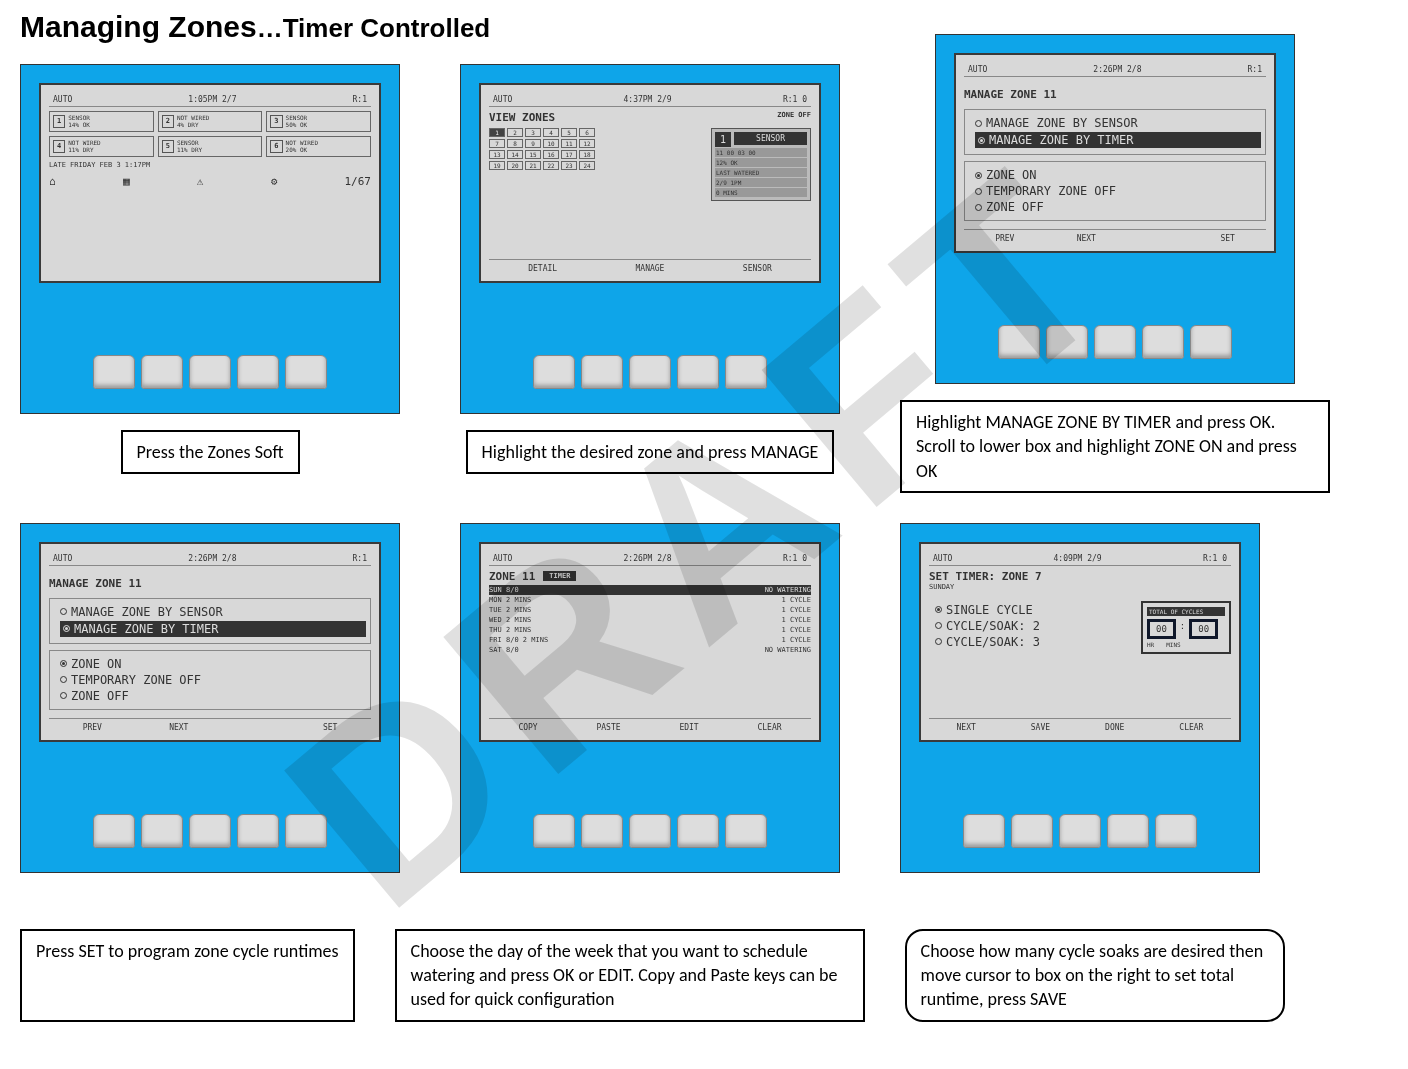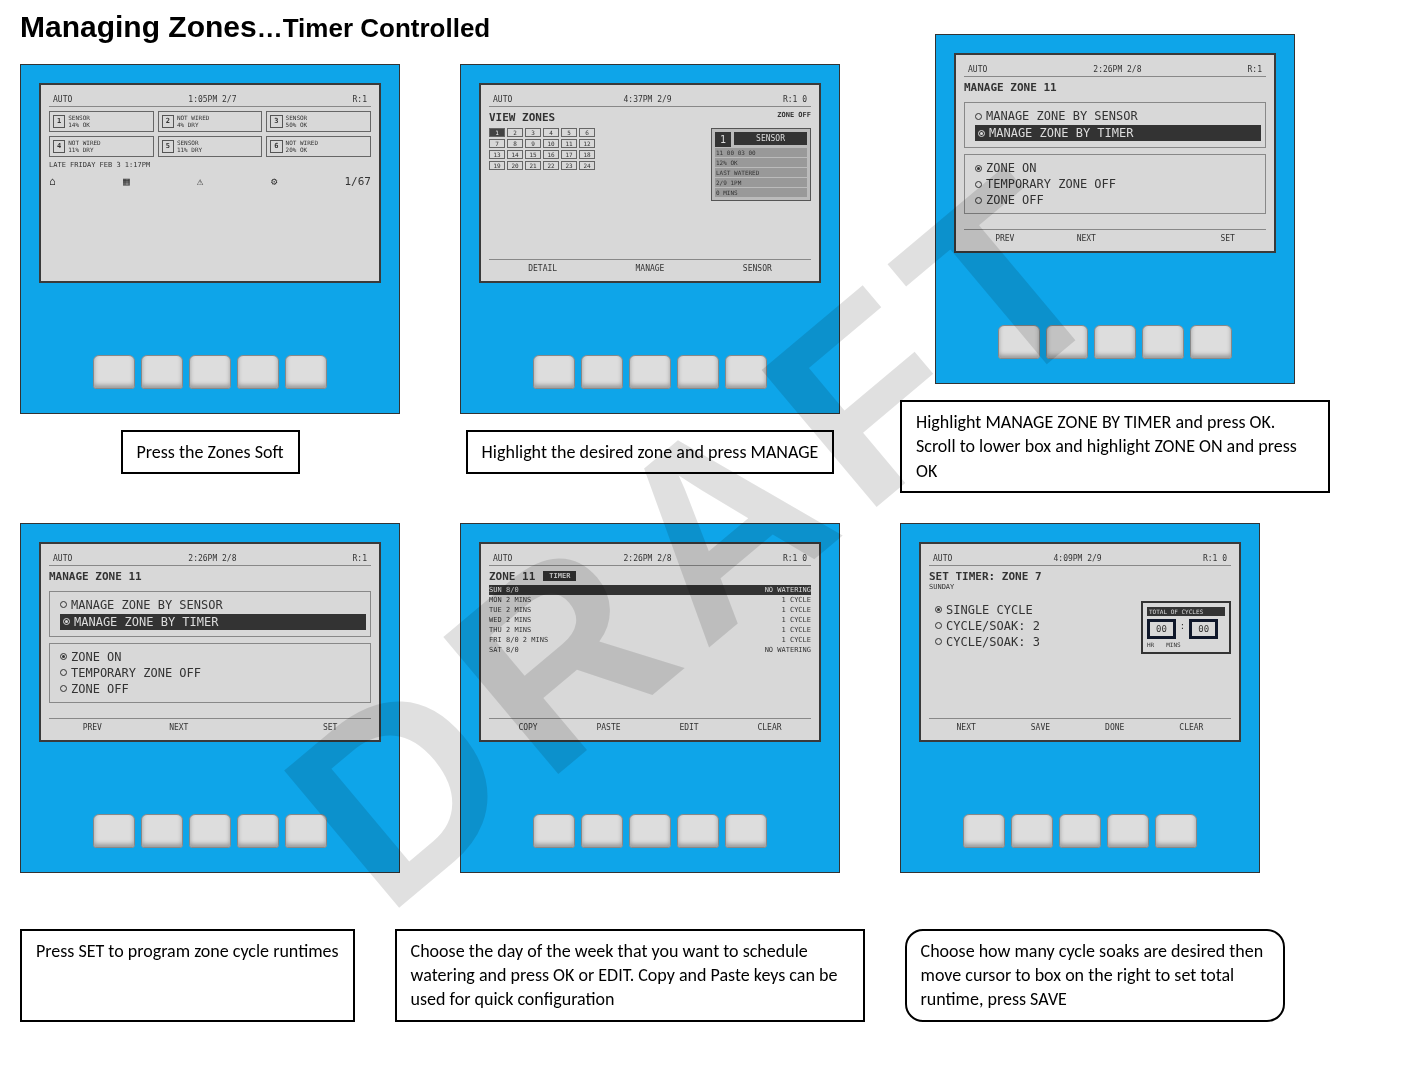--- a/index.html
+++ b/index.html
@@ -28,21 +28,21 @@
   .vz-title { font-weight: bold; font-size: 11px; margin-bottom: 4px; display:flex; justify-content:space-between; }
   .vz-body { display: flex; gap: 6px; }
   .vz-left { flex: 1; }
   .vz-smallgrid { display: grid; grid-template-columns: repeat(6, 16px); gap: 2px; }
   .vz-smallgrid span { border: 1px solid #666; font-size: 6px; text-align: center; }
   .vz-smallgrid span.sel { background: #444; color: #eee; }
   .vz-right { width: 100px; background: #bbb; border: 1px solid #555; padding: 3px; font-size: 7px; }
   .vz-right .big { background: #333; color: #ddd; padding: 2px; margin-bottom: 2px; text-align: center; font-size:8px; }
   .vz-line { background: #999; padding: 1px; margin-top: 1px; font-size: 6px; }
   
-  .mz-title { font-weight: bold; font-size: 11px; margin-bottom: 8px; }
+  .mz-title { font-weight: bold; font-size: 11px; margin-bottom: 8px; margin-top: 7px; }
   .opt { font-size: 12px; margin: 2px 0 2px 6px; display: flex; align-items: center; gap: 4px; }
   .radio { width: 7px; height: 7px; border: 1px solid #333; border-radius: 50%; display: inline-block; }
   .radio.on::after { content: ''; display: block; width: 3px; height: 3px; background: #333; border-radius: 50%; margin: 1px auto; }
   .opt.hl { background: #333; color: #ddd; padding: 1px 3px; }
   .opt.hl .radio { border-color: #ddd; }
   .opt.hl .radio.on::after { background: #ddd; }
   .optgroup { border: 1px solid #888; padding: 4px; margin-bottom: 6px; }
   
   .z11-title { font-weight: bold; font-size: 11px; margin-bottom: 2px; display:flex; align-items:center; gap:8px;}
   .timer-pill { background:#333; color:#ddd; padding:1px 6px; font-size:7px; }

